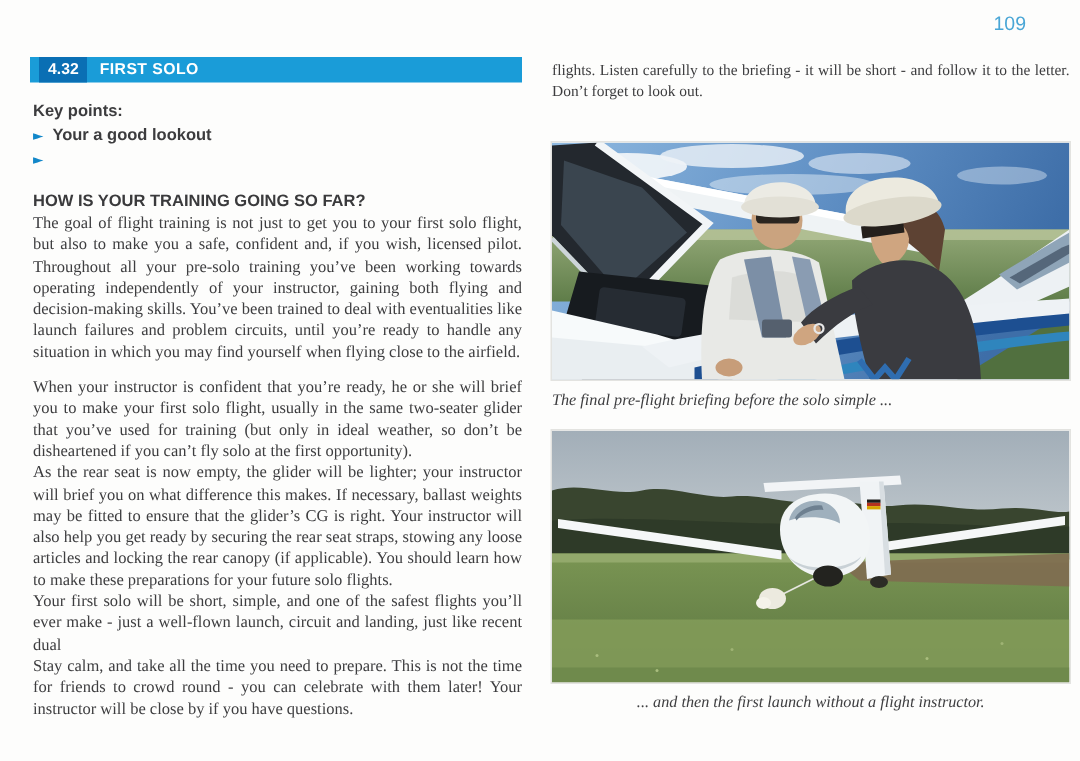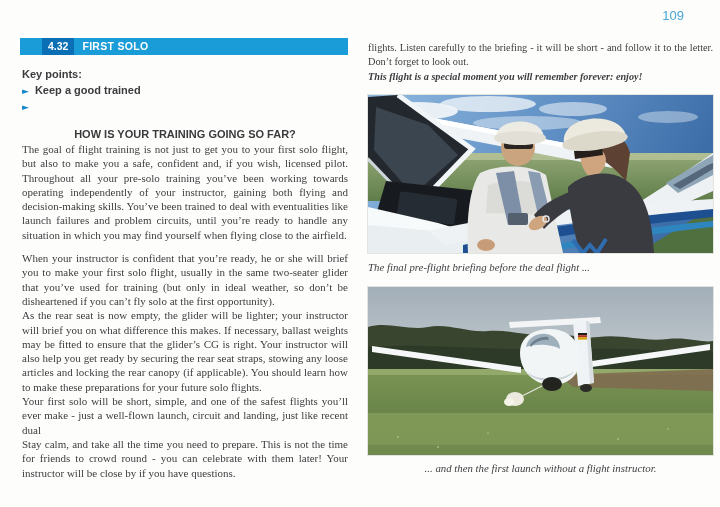--- a/index.html
+++ b/index.html
@@ -13,41 +13,40 @@
   .page{position:absolute;inset:0;}
 
   
   .banner{
     position:absolute;left:20px;top:38px;width:328px;height:17px;
     background:#1a9cd8;display:flex;align-items:center;
     font-family:"Liberation Sans","DejaVu Sans",sans-serif;
     font-weight:bold;color:#ffffff;font-size:10.5px;line-height:17px;
   }
   .banner .num{
-    background:#0a6fb4;height:17px;padding:0 6px;margin-left:22px;
+    background:#0a6fb4;height:17px;padding:0 6px;margin-left:6px;
     display:flex;align-items:center;
   }
   .banner .ttl{margin-left:8px;letter-spacing:0.3px;}
 
   .keypoints{
     position:absolute;left:22px;top:66px;width:326px;
     font-family:"Liberation Sans","DejaVu Sans",sans-serif;
     font-weight:bold;color:#3c3c3e;font-size:11px;
   }
   .keypoints .kp-head{line-height:16px;}
   .kp-item{line-height:16px;display:flex;align-items:baseline;}
   .kp-arrow{color:#1287c9;font-size:9px;margin-right:6px;flex:0 0 auto;
     font-family:"DejaVu Sans",sans-serif;}
 
   .left-body{position:absolute;left:22px;top:127px;width:326px;}
   .subhead{
     font-family:"Liberation Sans","DejaVu Sans",sans-serif;
     font-weight:bold;color:#3a3a3c;font-size:11px;line-height:14px;
     margin:0 0 1px 0;
-    text-align:center;
   }
   .left-body p{
     margin:0;font-size:11px;line-height:14.3px;text-align:justify;
   }
   .left-body p.gap{margin-top:9px;}
 
   
   .right-col{position:absolute;left:368px;top:0;width:345px;height:507px;}
   .page-num{
     position:absolute;top:8px;right:29px;
@@ -78,42 +77,41 @@
 
   <div class="banner">
     <span class="num">4.32</span>
     <span class="ttl">FIRST SOLO</span>
   </div>
 
   <div class="keypoints">
     <div class="kp-head">Key points:</div>
     <div class="kp-item">
       <span class="kp-arrow">►</span>
-      <span>Keep a good trained</span>
+      <span>Your a good lookout</span>
     </div>
     <div class="kp-item">
       <span class="kp-arrow">►</span>
     </div>
   </div>
 
   <div class="left-body">
     <h3 class="subhead">HOW IS YOUR TRAINING GOING SO FAR?</h3>
     <p>The goal of flight training is not just to get you to your first solo flight, but also to make you a safe, confident and, if you wish, licensed pilot. Throughout all your pre-solo training you’ve been working towards operating independently of your instructor, gaining both flying and decision-making skills. You’ve been trained to deal with eventualities like launch failures and problem circuits, until you’re ready to handle any situation in which you may find yourself when flying close to the airfield.</p>
     <p class="gap">When your instructor is confident that you’re ready, he or she will brief you to make your first solo flight, usually in the same two-seater glider that you’ve used for training (but only in ideal weather, so don’t be disheartened if you can’t fly solo at the first opportunity).</p>
     <p>As the rear seat is now empty, the glider will be lighter; your instructor will brief you on what difference this makes. If necessary, ballast weights may be fitted to ensure that the glider’s CG is right. Your instructor will also help you get ready by securing the rear seat straps, stowing any loose articles and locking the rear canopy (if applicable). You should learn how to make these preparations for your future solo flights.</p>
     <p>Your first solo will be short, simple, and one of the safest flights you’ll ever make - just a well-flown launch, circuit and landing, just like recent dual</p>
     <p>Stay calm, and take all the time you need to prepare. This is not the time for friends to crowd round - you can celebrate with them later! Your instructor will be close by if you have questions.</p>
   </div>
 
   <div class="right-col">
     <div class="page-num">109</div>
 
     <div class="rc-text">
       <p>flights. Listen carefully to the briefing - it will be short - and follow it to the letter. Don’t forget to look out.</p>
-      <p class="emph">This flight is a special moment you will remember forever: enjoy!</p>
     </div>
 
     <svg class="photo photo1" viewBox="0 0 345 158" aria-hidden="true">
       <defs>
         <linearGradient id="p1sky" x1="0" y1="0" x2="1" y2="0.25">
           <stop offset="0" stop-color="#8fb9e0"></stop>
           <stop offset="0.55" stop-color="#5f8fc4"></stop>
           <stop offset="1" stop-color="#3e6ea8"></stop>
         </linearGradient>
         <linearGradient id="p1field" x1="0" y1="0" x2="0" y2="1">
@@ -179,21 +177,21 @@
         <polygon points="206,56 234,52 235,60 207,64" fill="#241f1b"></polygon>
         <path d="M196,48 C192,20 250,14 258,40 C262,52 200,58 196,48 Z" fill="#eceadf"></path>
         <ellipse cx="227" cy="46" rx="33" ry="9" fill="#dcd9cb" transform="rotate(-8 227 46)"></ellipse>
         <path d="M200,92 C214,78 240,74 256,84 C276,96 284,120 286,158 L212,158 C206,136 200,112 200,92 Z" fill="#3a3b40"></path>
         <path d="M204,96 C188,102 174,110 166,120 L176,134 C188,122 202,112 214,108 Z" fill="#3a3b40"></path>
         <ellipse cx="170" cy="128" rx="10" ry="6" fill="#cfa580" transform="rotate(-30 170 128)"></ellipse>
         <circle cx="178" cy="124" r="3" fill="none" stroke="#e8e8e8" stroke-width="1.5"></circle>
       </g>
       <path d="M205,145 L215,158 L222,150 L229,158 L238,144" stroke="#2f6db0" stroke-width="4" fill="none"></path>
     </svg>
-    <div class="caption cap1">The final pre-flight briefing before the deal flight ...</div>
+    <div class="caption cap1">The final pre-flight briefing before the solo simple ...</div>
 
     <svg class="photo photo2" viewBox="0 0 345 168" aria-hidden="true">
       <defs>
         <linearGradient id="p2sky" x1="0" y1="0" x2="0" y2="1">
           <stop offset="0" stop-color="#a2aeb8"></stop>
           <stop offset="1" stop-color="#c6cdd1"></stop>
         </linearGradient>
         <linearGradient id="p2field" x1="0" y1="0" x2="0" y2="1">
           <stop offset="0" stop-color="#7a9553"></stop>
           <stop offset="1" stop-color="#5a7440"></stop>

